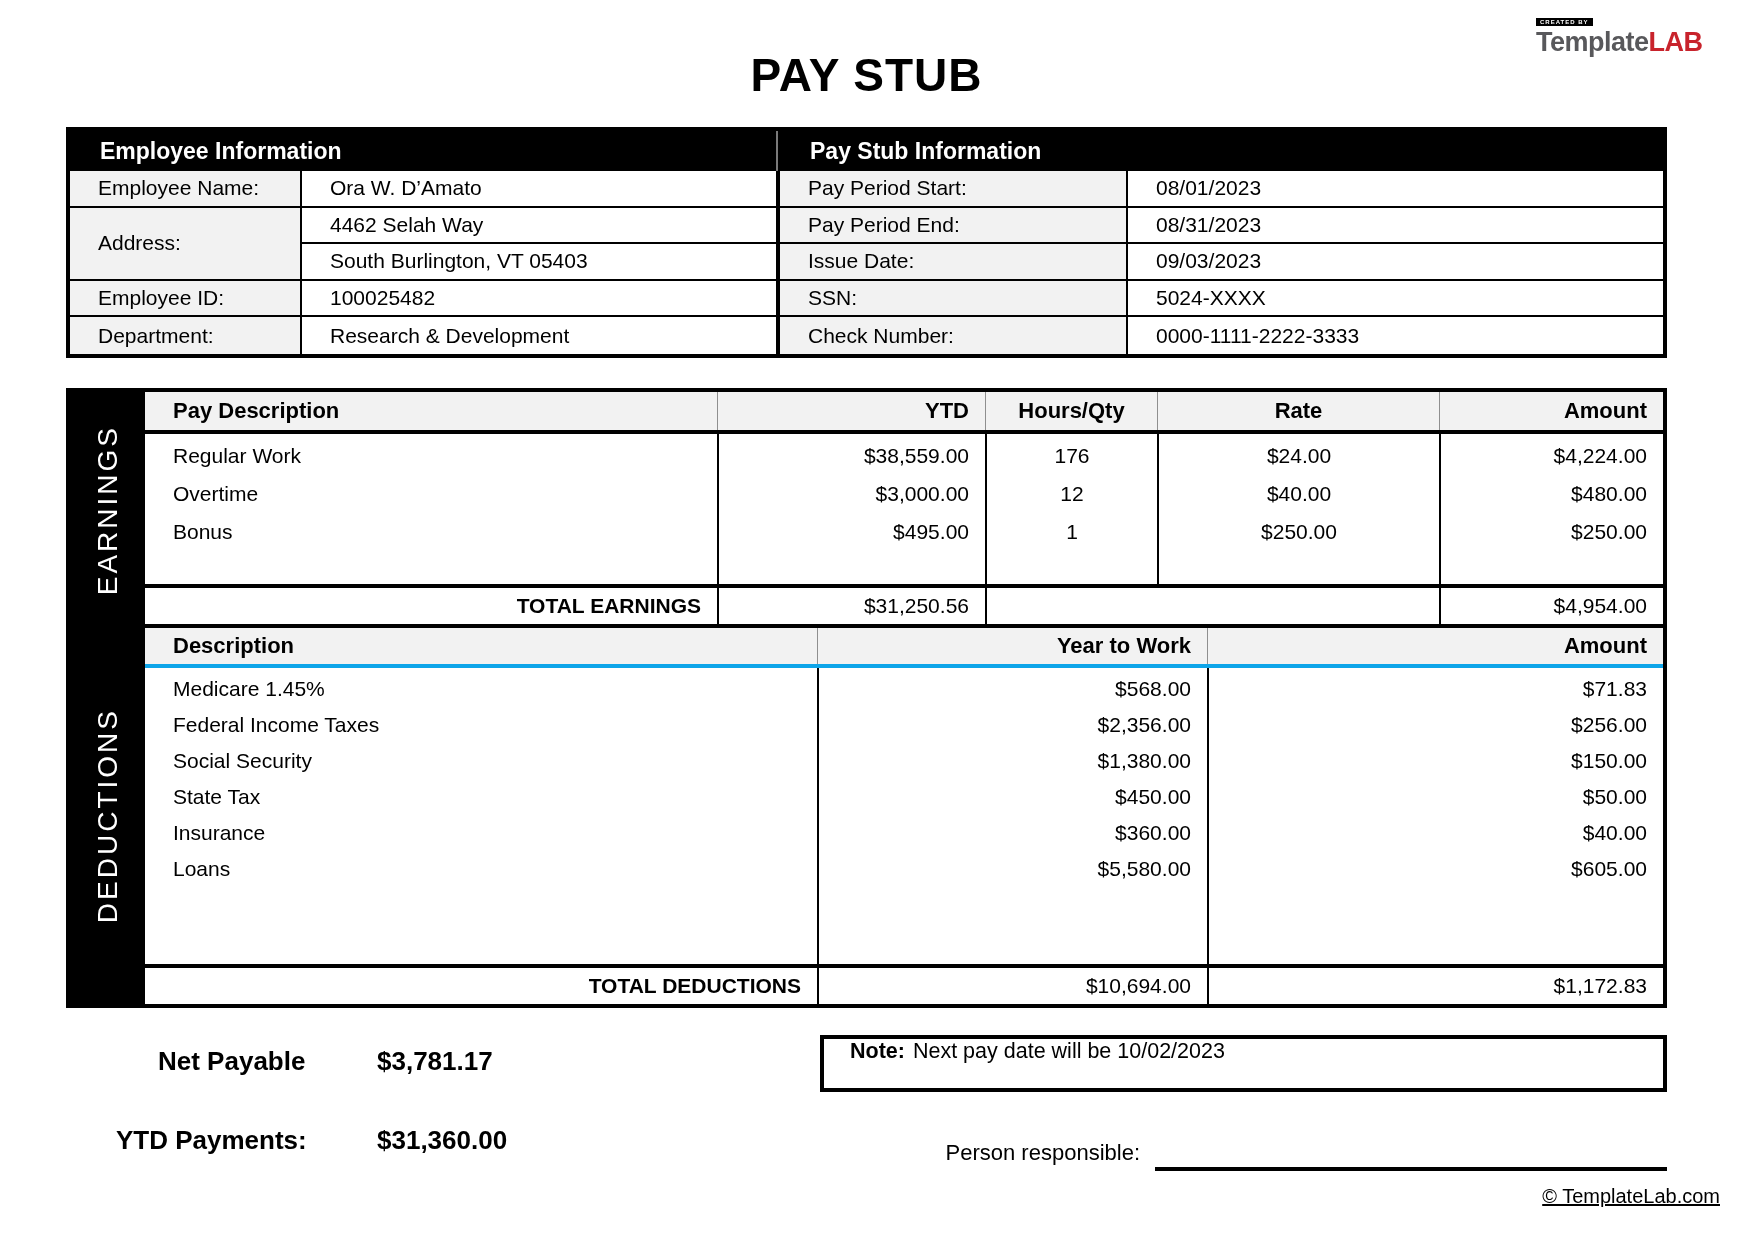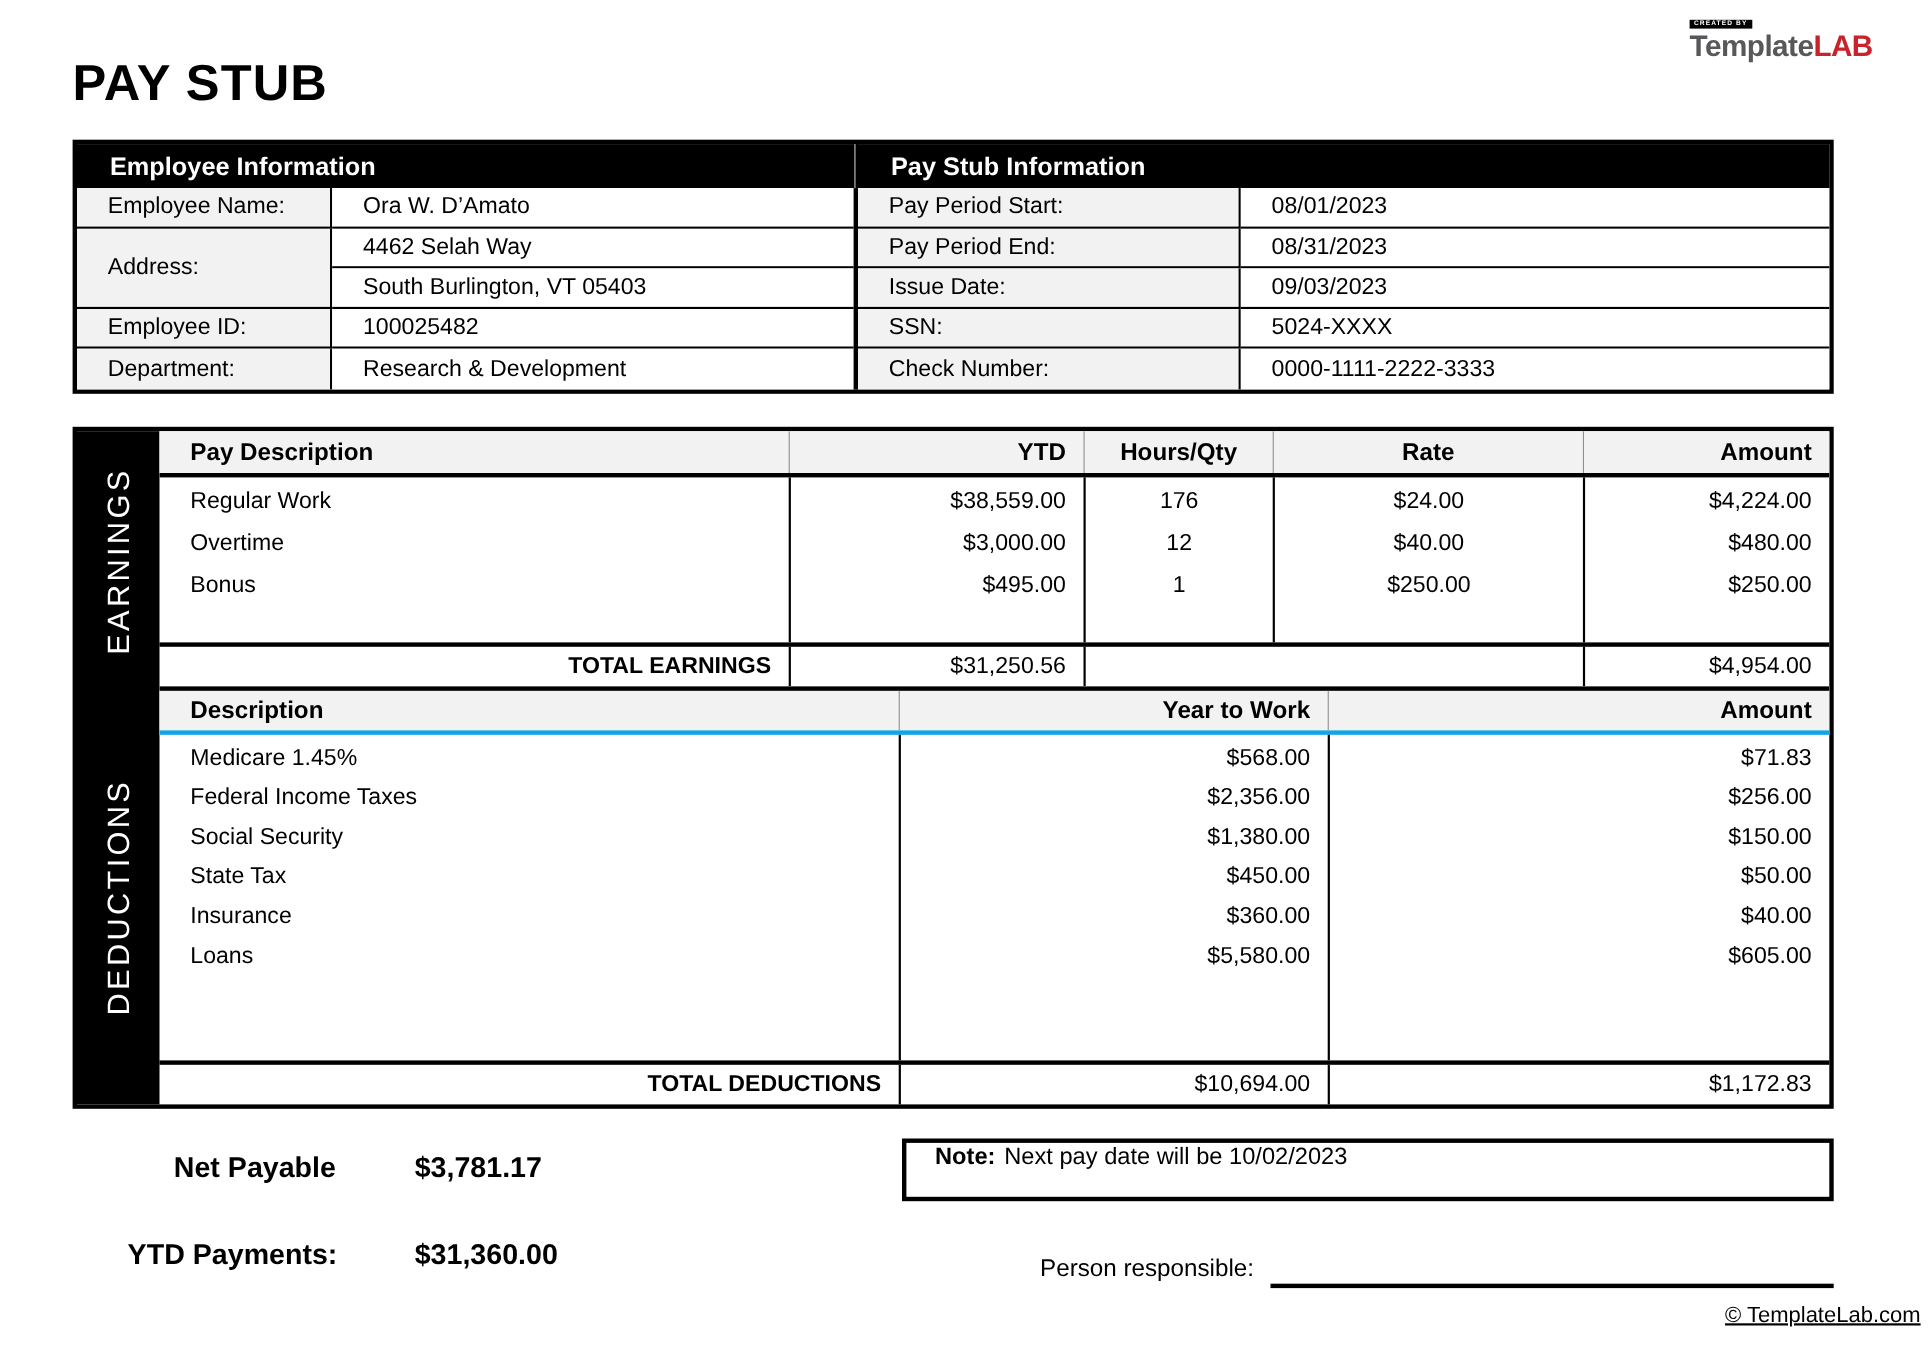--- a/index.html
+++ b/index.html
@@ -14,21 +14,21 @@
   .logo-chip {
     display:inline-block; background:#000; color:#fff; font-size:6px; font-weight:700;
     letter-spacing:1px; padding:1px 4px; text-transform:uppercase;
   }
   .logo-text { font-size:27px; font-weight:700; letter-spacing:-0.5px; line-height:1; margin-top:1px; }
   .lt-gray { color:#58585b; }
   .lt-red  { color:#c8232c; }
 
   
   .title {
-    position:absolute; left:66px; top:48px; width:1601px; 
+    position:absolute; left:66px; top:48px; width:1601px; text-align:center;
     font-size:46px; font-weight:800; letter-spacing:1px;
   }
 
   
   .info-table { position:absolute; left:66px; top:127px; width:1601px; height:231px; border:4px solid #000; }
   .info-header { display:flex; height:40px; background:#000; color:#fff; }
   .ih-cell { display:flex; align-items:center; padding-left:30px; font-size:23px; font-weight:700; }
   .ih-left { width:706px; }
   .ih-div { width:4px; background:#000; box-shadow: inset 2px 0 0 #7a7a7a; }
   .ih-right { flex:1; }
@@ -80,21 +80,21 @@
   .ytdp-label { position:absolute; left:116px; top:1125px; font-size:26px; font-weight:700; }
   .ytdp-value { position:absolute; left:377px; top:1125px; font-size:26px; font-weight:700; }
 
   .note-box { position:absolute; left:820px; top:1035px; width:847px; height:57px; border:4px solid #000;
               display:flex; padding-left:26px; font-size:21.5px; }
   .note-box b { margin-right:8px; }
 
   .resp-label { position:absolute; left:940px; top:1140px; width:200px; text-align:right; font-size:22px; }
   .sig-line { position:absolute; left:1155px; top:1167px; width:512px; height:4px; background:#000; }
 
-  .copyright { position:absolute; right:8px; top:1185px; font-size:20px; text-decoration:underline; color:#000; }
+  .copyright { position:absolute; right:34px; top:1185px; font-size:20px; text-decoration:underline; color:#000; }
 </style>
 </head>
 <body>
 
 <div class="page">
 
   <div class="logo">
     <div class="logo-chip">CREATED BY</div>
     <div class="logo-text"><span class="lt-gray">Template</span><span class="lt-red">LAB</span></div>
   </div>

